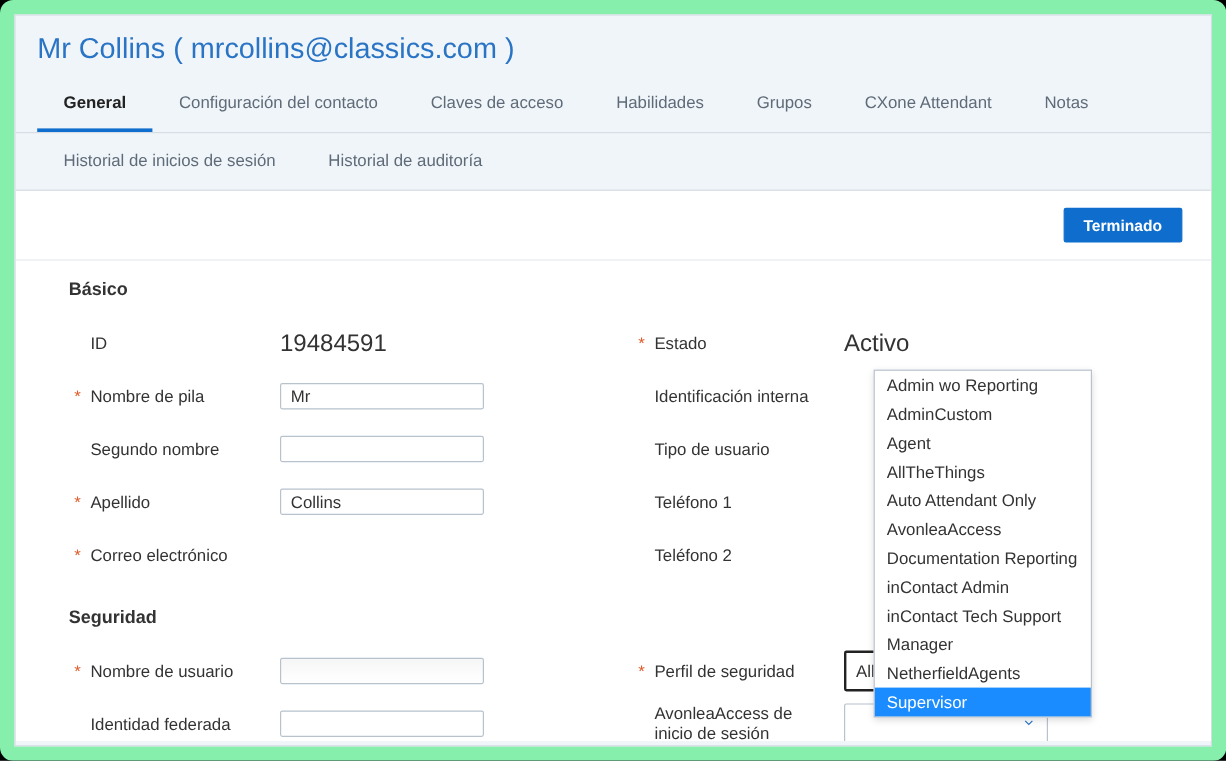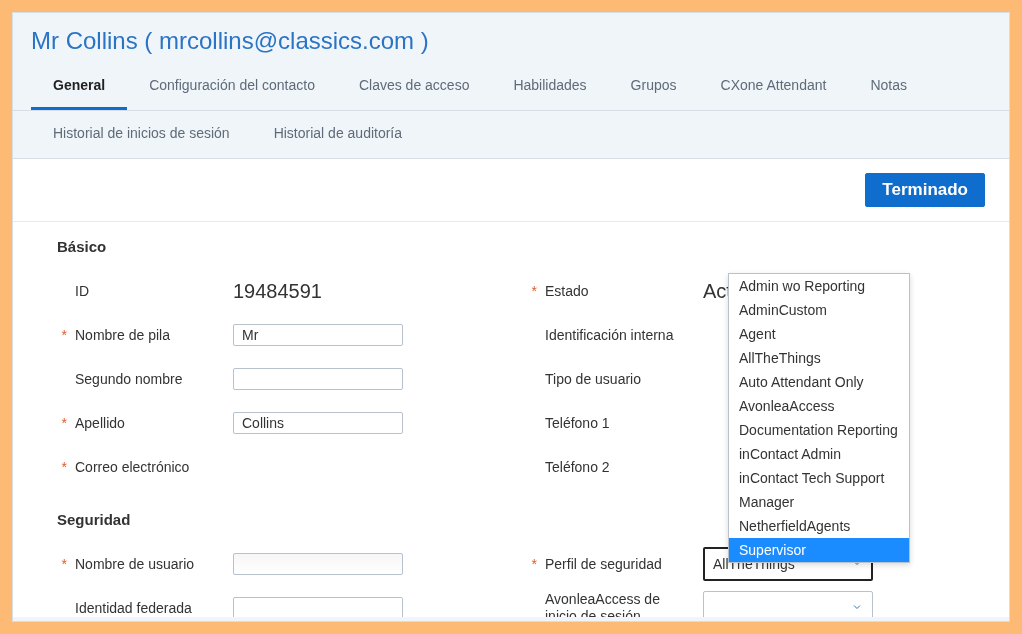--- a/index.html
+++ b/index.html
@@ -5,22 +5,23 @@
   * { box-sizing: border-box; margin: 0; padding: 0; }
   body {
     font-family: "Segoe UI", Arial, sans-serif;
     background: #000;
     color: #333;
     font-size: 14px;
   }
   .frame {
     width: 1022px;
     height: 634px;
-    background: #fdba74;
+    background: #86efac;
     padding: 12px;
+    border-radius: 11px;
   }
   .panel {
     width: 100%;
     height: 100%;
     background: #f0f5f9;
     border: 1px solid #d6dde4;
     overflow: hidden;
     position: relative;
   }
   .title {
@@ -59,21 +60,21 @@
   .actions {
     display: flex;
     justify-content: flex-end;
     gap: 10px;
     padding: 14px 24px;
     border-bottom: 1px solid #e6eaef;
     background: #fff;
   }
   .btn {
     padding: 6px 16px;
-    font-size: 17px;
+    font-size: 13px;
     border-radius: 2px;
     cursor: pointer;
     border: 1px solid transparent;
   }
   .btn-primary {
     background: #0f6ecd;
     color: #fff;
     border-color: #0f6ecd;
     font-weight: 600;
   }
@@ -154,21 +155,21 @@
     position: absolute;
     right: 10px;
     top: 50%;
     transform: translateY(-50%);
     pointer-events: none;
   }
   .chevron svg { width: 12px; height: 12px; stroke: #2a74c5; stroke-width: 2; fill: none; }
   .dropdown {
     position: absolute;
     left: 715px;
-    top: 260px;
+    top: 295px;
     width: 182px;
     background: #fff;
     border: 1px solid #b7c2cd;
     box-shadow: 0 2px 6px rgba(0,0,0,0.15);
     z-index: 20;
     font-size: 14px;
   }
   .dropdown-item {
     padding: 2px 10px;
     color: #333;

